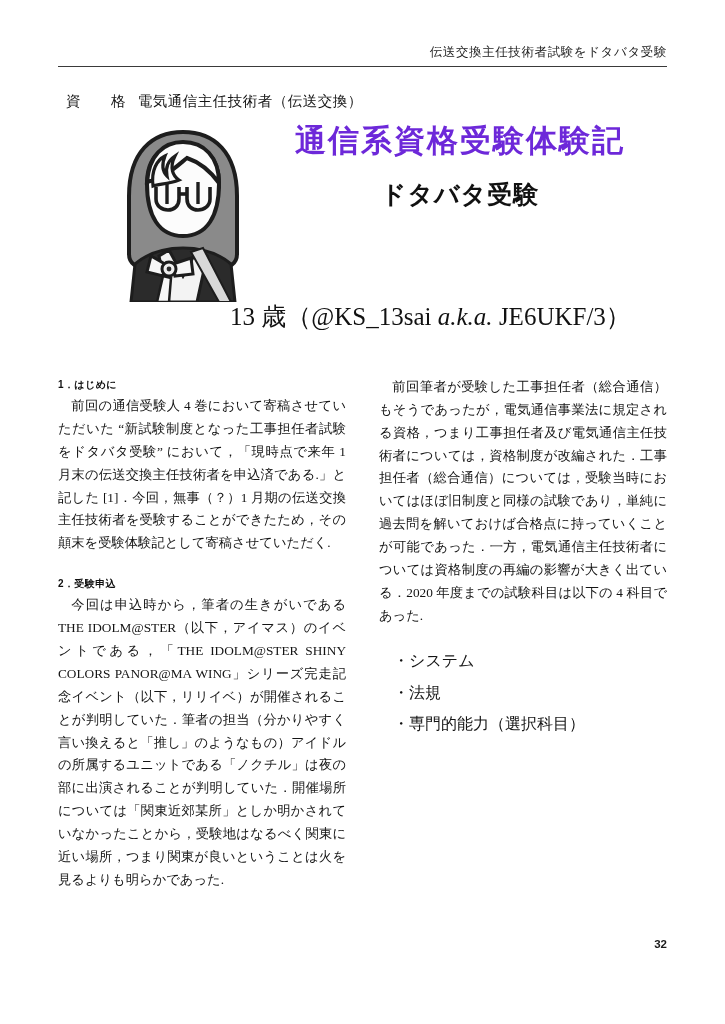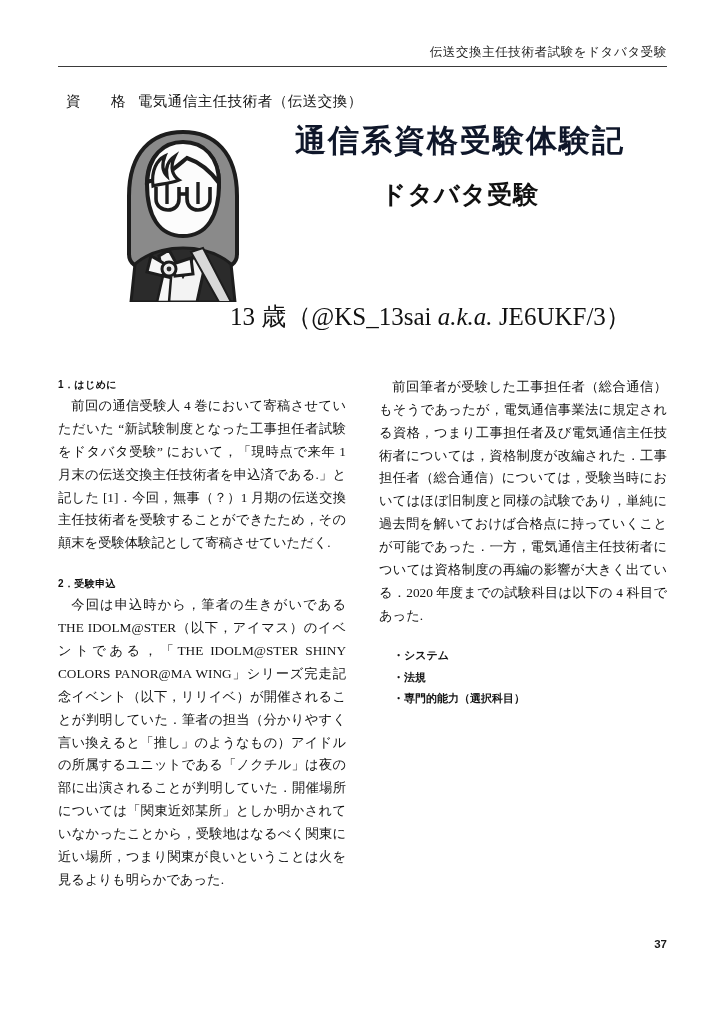--- a/index.html
+++ b/index.html
@@ -59,21 +59,21 @@
   .title-block {
     position: absolute;
     top: 122px;
     left: 250px;
     width: 420px;
     text-align: center;
   }
   .series-title {
     font-size: 31px;
     font-weight: bold;
-    color: #0f172a;
+    color: #6d28d9;
     letter-spacing: 2px;
     line-height: 1.25;
     white-space: nowrap;
   }
   .article-title {
     margin-top: 16px;
     font-size: 25px;
     font-weight: bold;
     color: #111111;
     line-height: 1.45;
@@ -137,24 +137,23 @@
     margin: 0;
     text-indent: 1em;
   }
   p.para + p.para { margin-top: 0; }
   .bullet-list {
     list-style: none;
     margin: 18px 0 0 0;
     padding: 0 0 0 14px;
   }
   .bullet-list li {
-    font-size: 11px;
+    font-size: 16px;
     line-height: 1.95;
     color: #141414;
-    font-weight: bold;
   }
   .bullet-list li::before {
     content: "・";
   }
   .latin { font-family: "Liberation Serif", "DejaVu Serif", serif; }
 
   
   .folio {
     position: absolute;
     left: 0;
@@ -246,15 +245,15 @@
       <p class="para">前回筆者が受験した工事担任者（総合通信）もそうであったが，電気通信事業法に規定される資格，つまり工事担任者及び電気通信主任技術者については，資格制度が改編された．工事担任者（総合通信）については，受験当時においてはほぼ旧制度と同様の試験であり，単純に過去問を解いておけば合格点に持っていくことが可能であった．一方，電気通信主任技術者については資格制度の再編の影響が大きく出ている．2020 年度までの試験科目は以下の 4 科目であった.</p>
 
       <ul class="bullet-list">
         <li>システム</li>
         <li>法規</li>
         <li>専門的能力（選択科目）</li>
       </ul>
     </div>
   </div>
 
-  <div class="folio">37</div>
+  <div class="folio">32</div>
 
 </div>
 
 </body></html>

